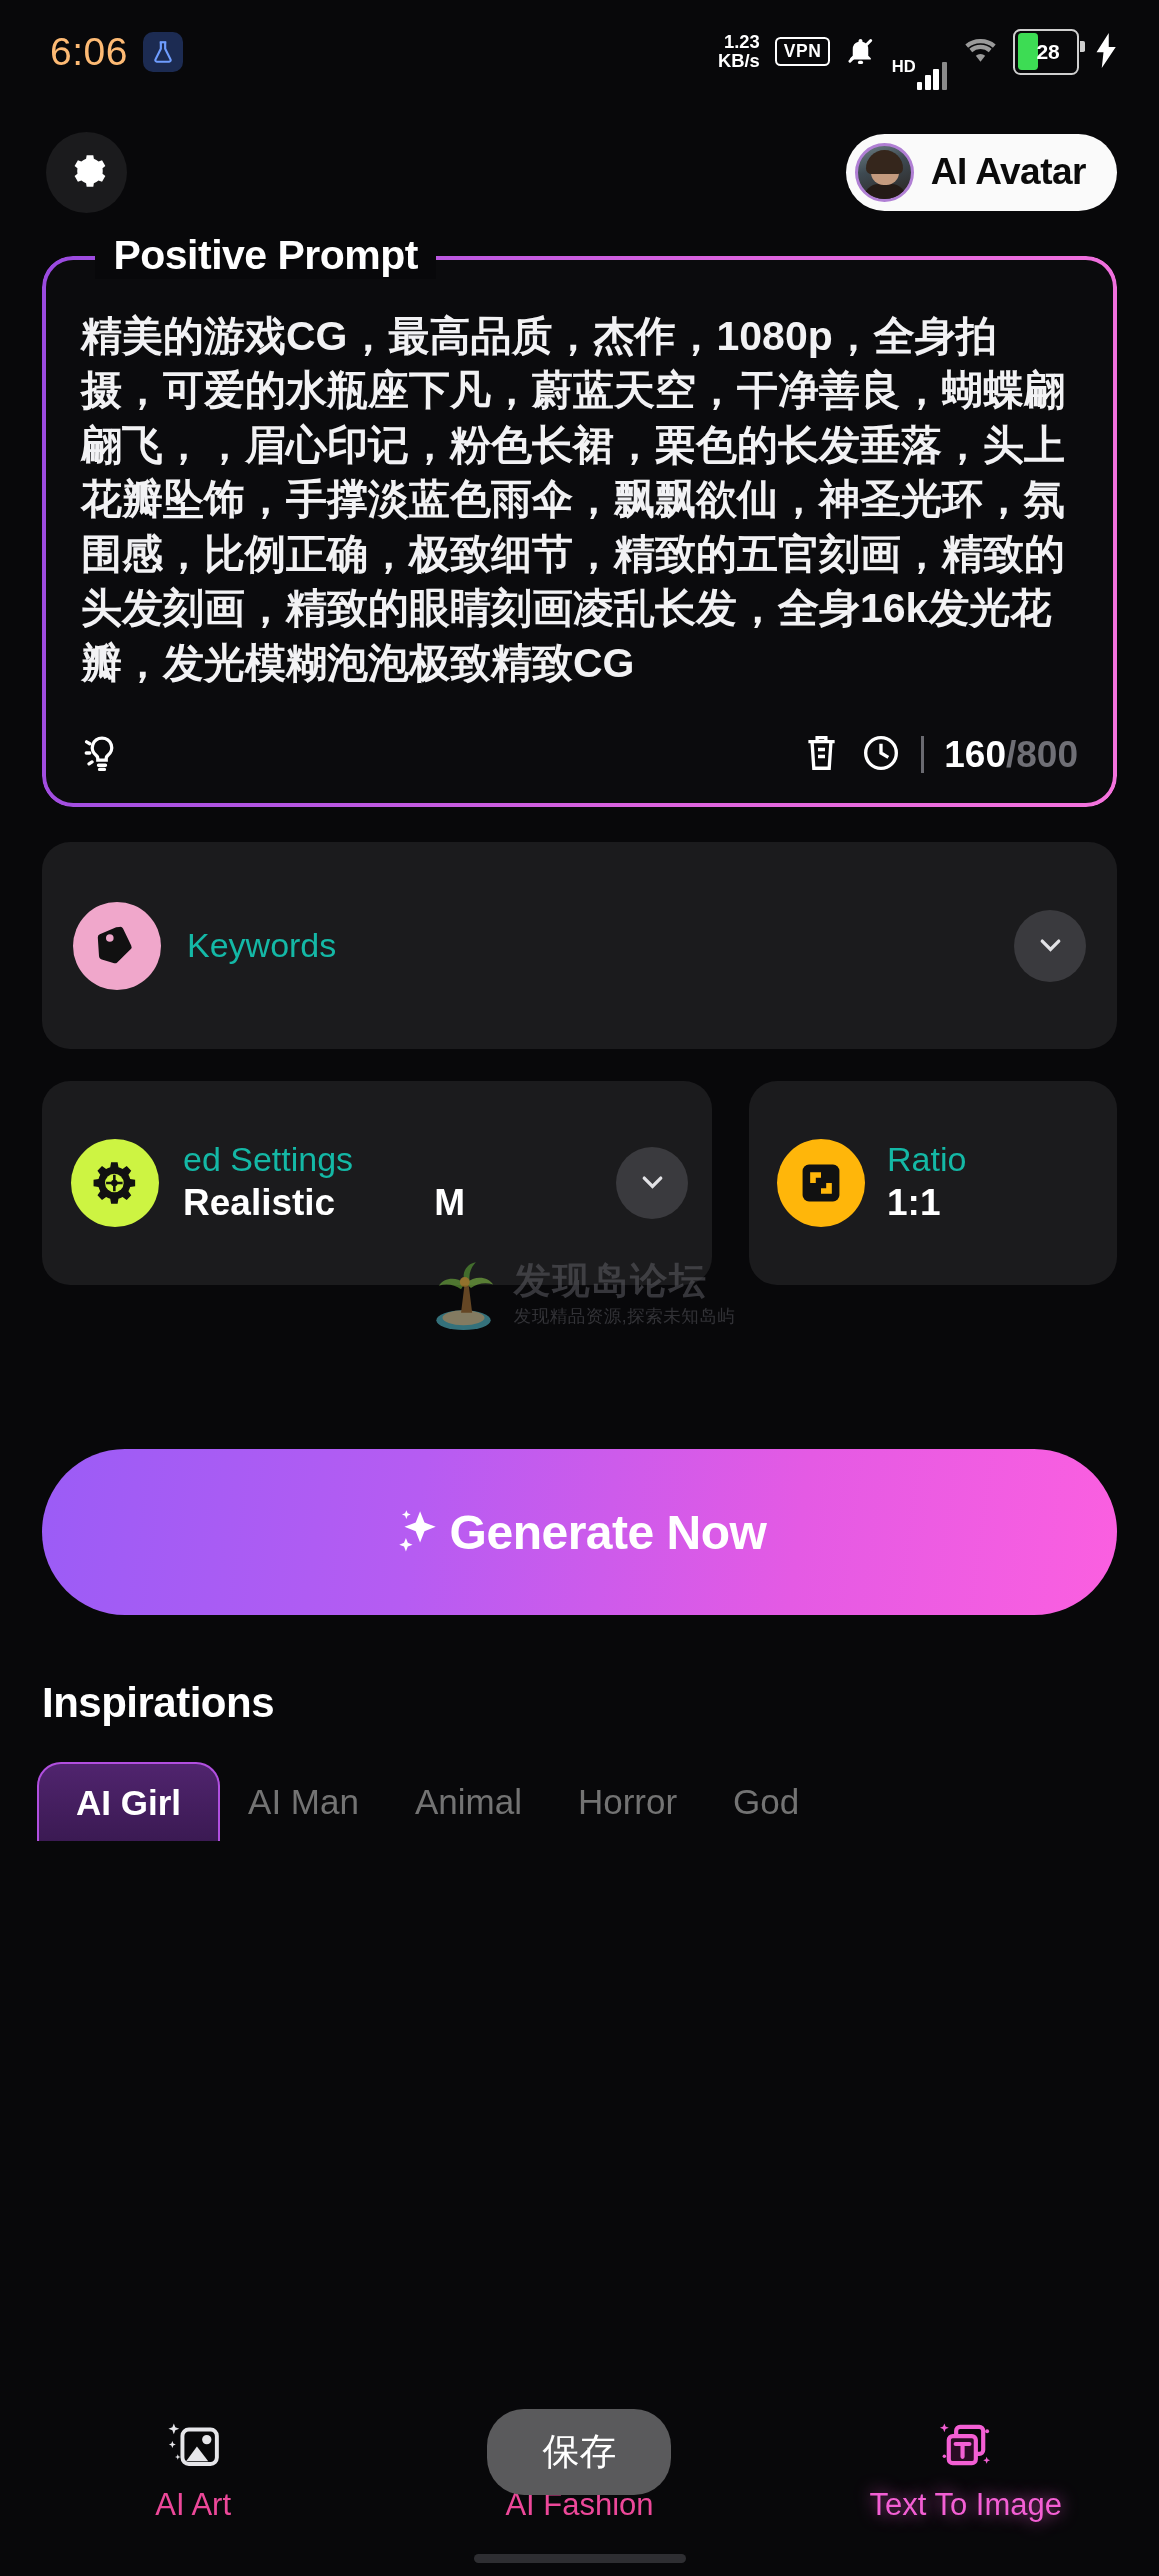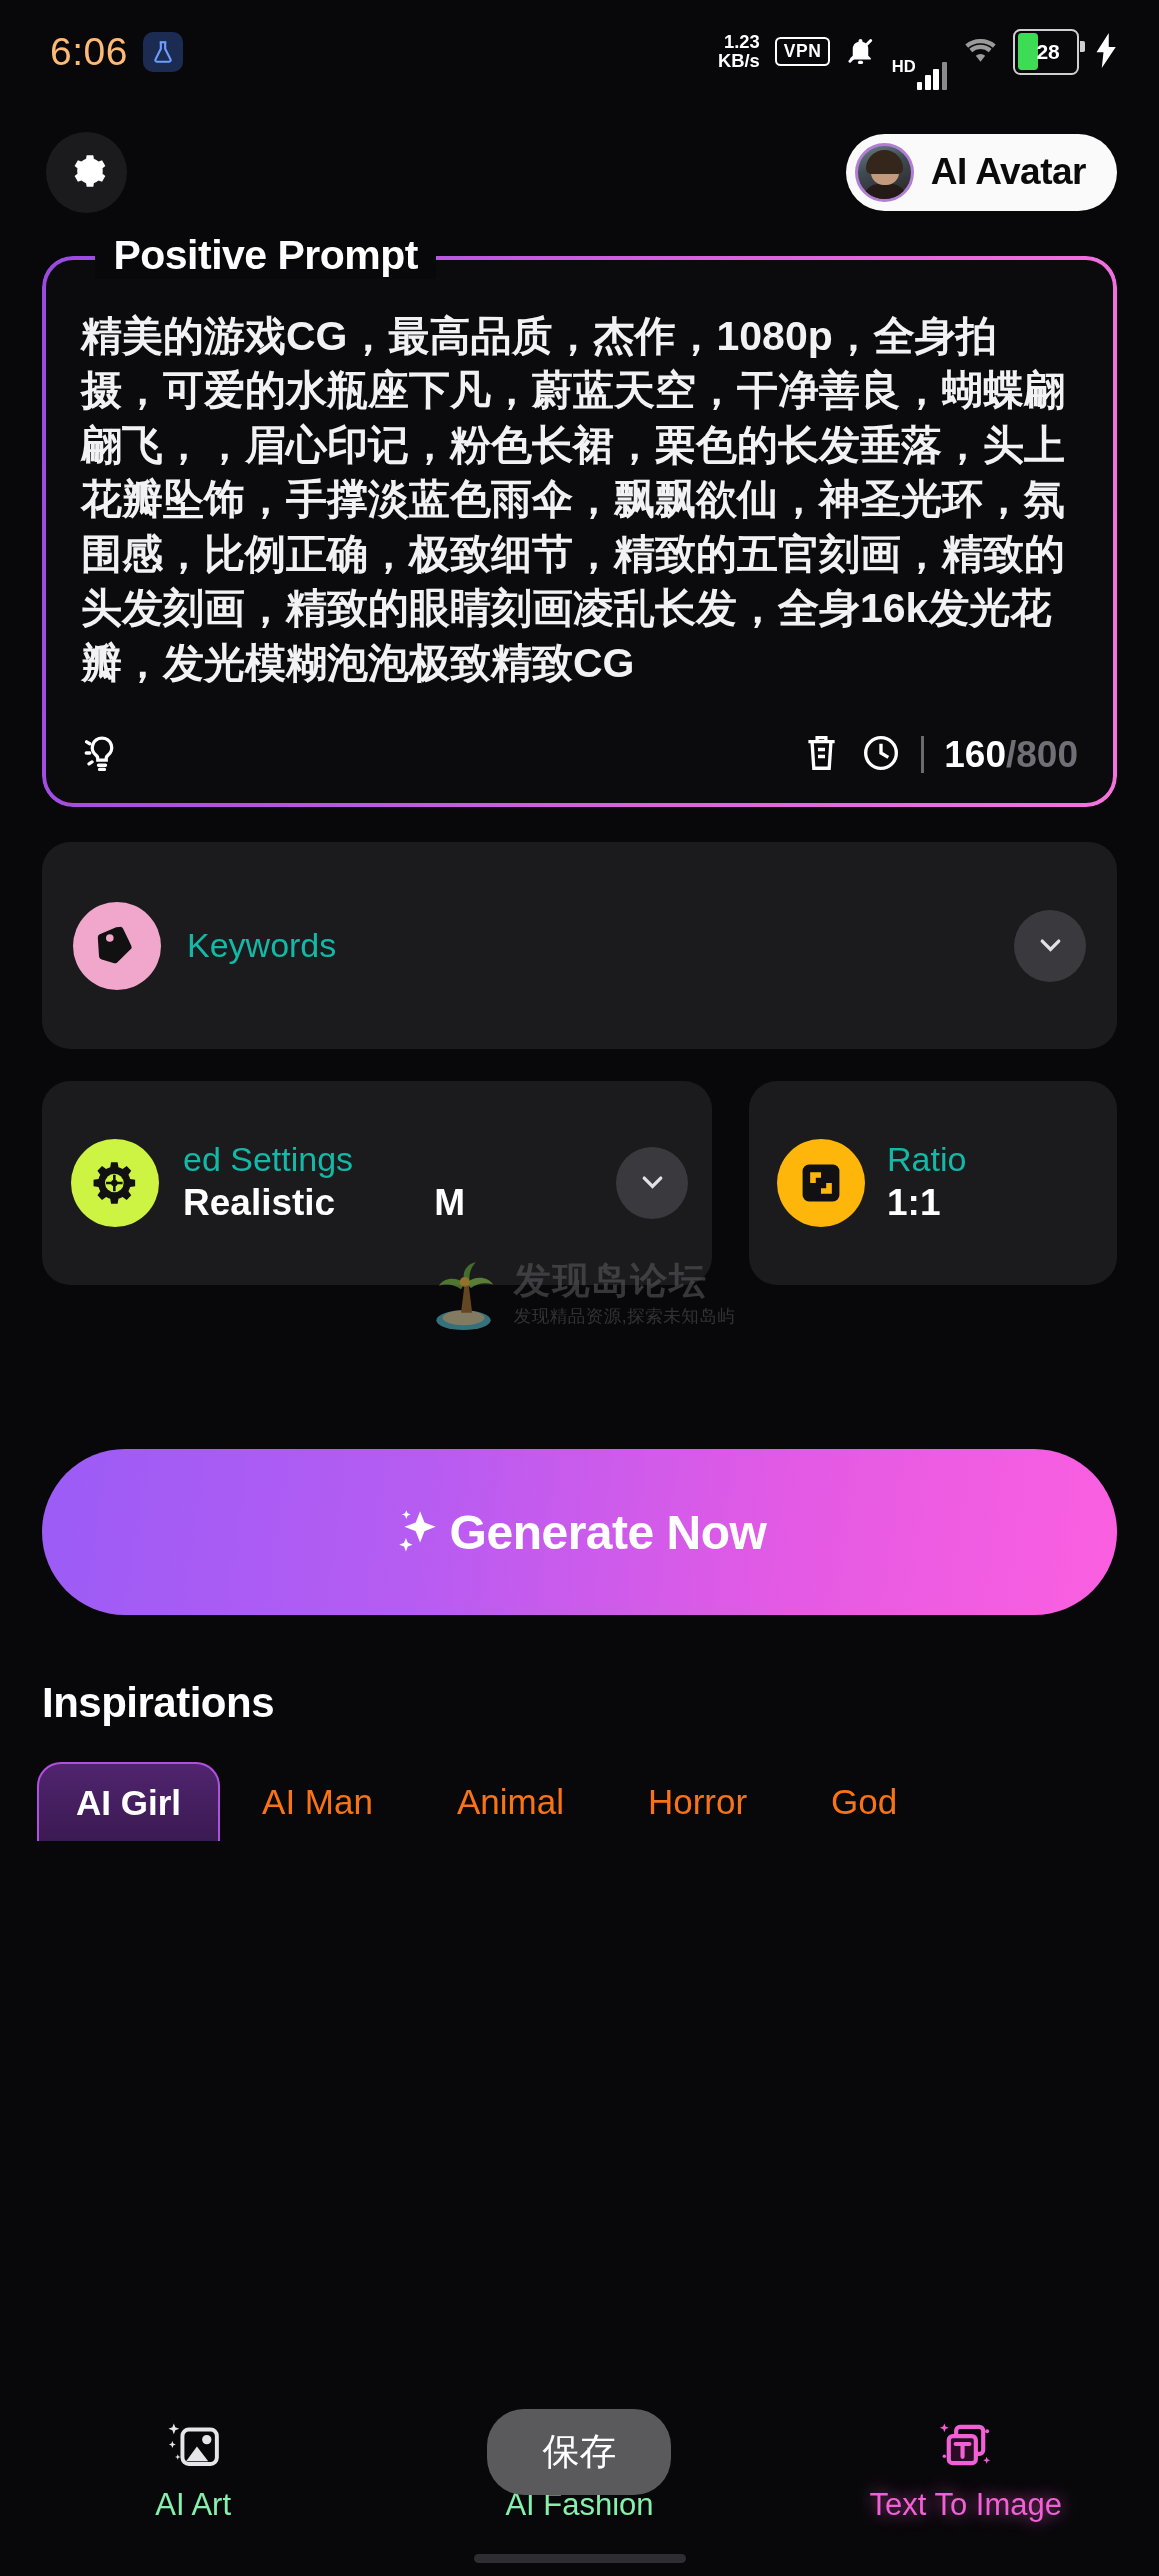--- a/index.html
+++ b/index.html
@@ -118,32 +118,32 @@
   
   .gen-btn{ margin:164px 42px 0 42px; height:166px; border-radius:85px;
     background:linear-gradient(98deg,#9b5cf6 0%,#b65cf2 35%,#e45ae4 70%,#fb5fe0 100%);
     display:flex; align-items:center; justify-content:center; gap:7px; }
   .gen-label{ font-size:48px; font-weight:700; color:#fff; letter-spacing:-0.5px; }
 
   
   .insp-title{ margin:64px 0 0 42px; font-size:42px; font-weight:700; color:#fff;
     letter-spacing:-0.5px; }
   .tabs{ display:flex; align-items:center; gap:0; margin:35px 0 0 37px; }
-  .tab{ font-size:35px; color:#f97316; font-weight:400; padding:0 42px; }
+  .tab{ font-size:35px; color:#737373; font-weight:400; padding:0 28px; }
   .tab.active{ color:#fff; font-weight:700; padding:18.4px 37px;
     border-radius:24px 24px 0 0; background:linear-gradient(180deg,#50246e 0%,#3b1a53 100%);
     border:2.8px solid #b14fe0; border-bottom:none; }
 
   
   .bottom-nav{ position:absolute; left:0; right:0; bottom:0; height:182px;
     background:#08080a; display:flex; align-items:flex-start;
     padding-top:22px; }
   .nav-item{ flex:1; display:flex; flex-direction:column; align-items:center; gap:9.2px;
     position:relative; }
-  .nav-label{ font-size:31px; color:#86efac; }
+  .nav-label{ font-size:31px; color:#ec4899; }
   .nav-item.active .nav-label{ color:#f35fd4; text-shadow:0 0 16.6px rgba(243,95,212,.75); }
   .toast{ position:absolute; top:-7.4px; left:50%; transform:translateX(-50%);
     background:#5a5a5c; border-radius:37px; padding:18.4px 55px; z-index:9; }
   .toast span{ font-size:37px; color:#fff; }
   .home-ind{ position:absolute; bottom:13px; left:50%; transform:translateX(-50%);
     width:212px; height:9.2px; border-radius:5.5px; background:#2e2e32; }
 </style>
 </head>
 <body>
 

